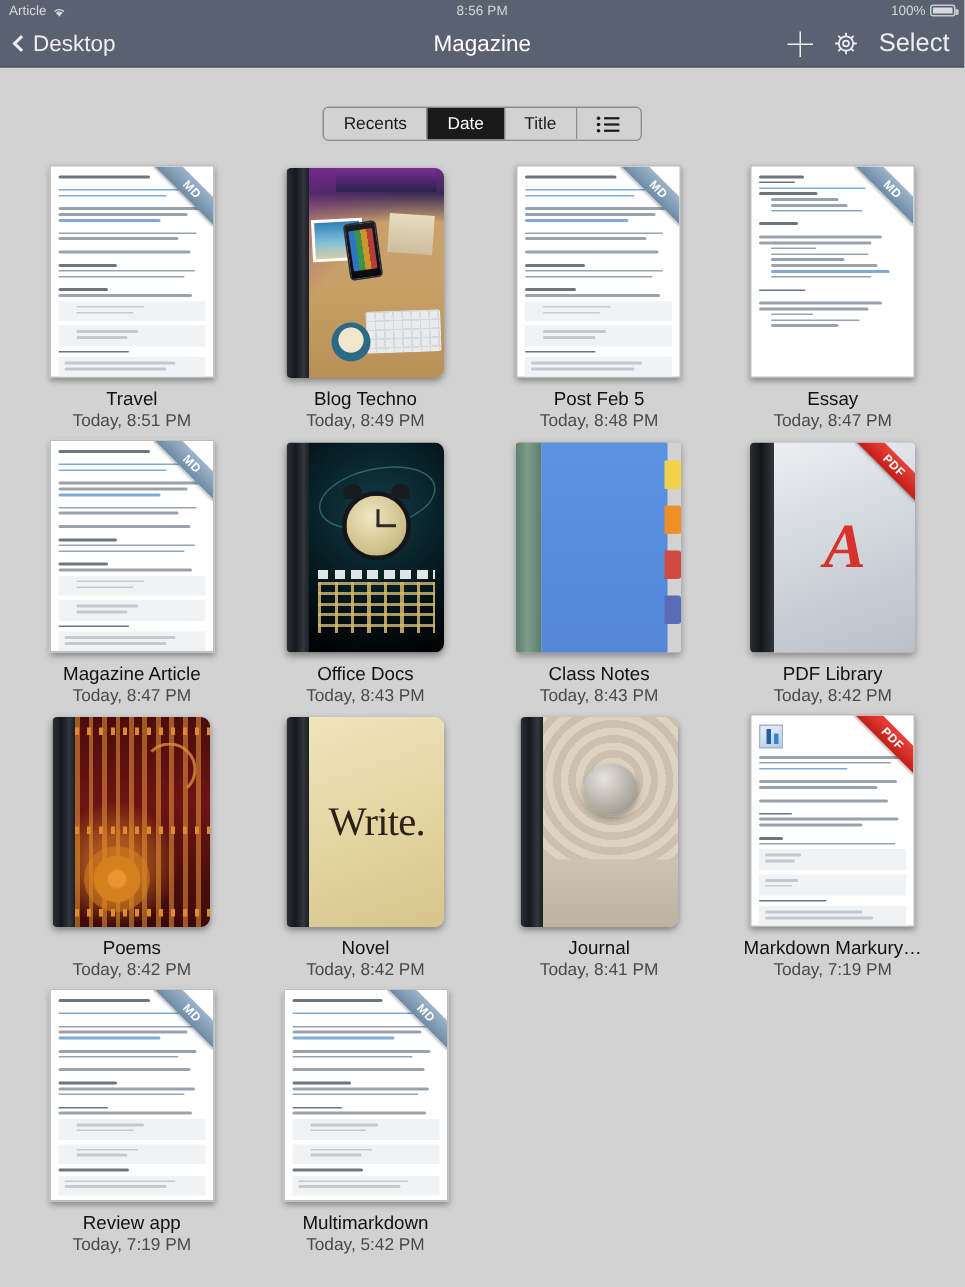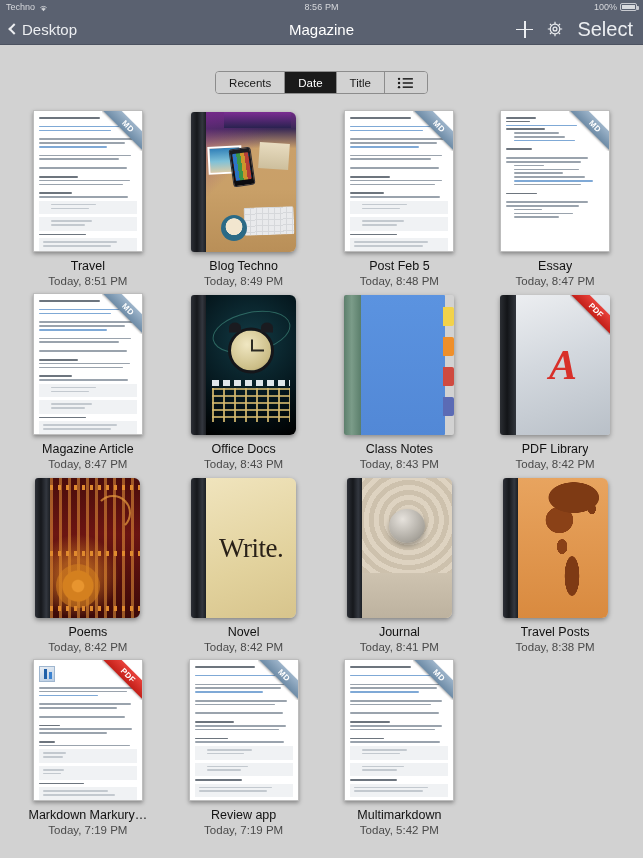--- a/index.html
+++ b/index.html
@@ -69,21 +69,21 @@
     margin-left:auto; display:flex; align-items:center; gap:13px;
     position:relative; z-index:2;
   }
   .plus-ico{ position:relative; width:17px; height:17px; cursor:pointer; }
   .plus-ico:before,.plus-ico:after{
     content:""; position:absolute; background:#eceef1;
   }
   .plus-ico:before{ left:0; right:0; top:8px; height:1.5px; }
   .plus-ico:after{ top:0; bottom:0; left:8px; width:1.5px; }
   .gear-ico{ width:18px; height:18px; cursor:pointer; }
-  .nav-select{ color:#eceef1; font-size:20px; cursor:pointer; }
+  .nav-select{ color:#eceef1; font-size:17px; cursor:pointer; }
 
   
   .seg-wrap{
     display:flex; justify-content:center;
     padding-top:26px;
   }
   .segmented{
     display:flex;
     border:1px solid #8c8c8c;
     border-radius:4px;
@@ -393,21 +393,21 @@
     background-size:13px 15px, 9px 11px;
     background-position:0 0, 5px 6px;
     opacity:.85;
   }
 </style>
 </head>
 <body>
 
 <div class="statusbar">
   <div class="sb-left">
-    <span>Techno</span>
+    <span>Article</span>
     <span class="wifi-ico">
       <svg viewBox="0 0 12 10" width="9" height="8">
         <path d="M6 9.2 L3.6 6.4 a3.6 3.6 0 0 1 4.8 0 Z" fill="#d6d8dc"></path>
         <path d="M1.8 4.6 a6 6 0 0 1 8.4 0" stroke="#d6d8dc" stroke-width="1.1" fill="none"></path>
         <path d="M3.2 6.2 a4 4 0 0 1 5.6 0" stroke="#d6d8dc" stroke-width="1" fill="none"></path>
       </svg>
     </span>
   </div>
   <div class="sb-center">8:56 PM</div>
   <div class="sb-right">
@@ -750,32 +750,20 @@
             <div class="sandbot"></div>
             <div class="stone"></div>
           </div>
         <div class="spine"></div>
       </div>
     </div>
     <div class="doc-name">Journal</div>
     <div class="doc-date">Today, 8:41 PM</div>
   </div>
 
-  <div class="cell">
-    <div class="thumb-box">
-      <div class="book thumb">
-        <div class="face c-travel">
-            <div class="map"></div>
-          </div>
-        <div class="spine"></div>
-      </div>
-    </div>
-    <div class="doc-name">Travel Posts</div>
-    <div class="doc-date">Today, 8:38 PM</div>
-  </div>
 
 
   <div class="cell">
     <div class="thumb-box">
       <div class="paper thumb">
         <div class="lines">
           <div style="width:16px;height:16px;background:linear-gradient(160deg,#e9eef4,#b9cde3);border:1px solid #9fb6cf;margin-bottom:5px;position:relative">
             <div style="position:absolute;left:4px;top:2px;width:3px;bottom:2px;background:#1f5fa8"></div>
             <div style="position:absolute;left:9px;top:5px;width:3px;bottom:2px;background:#3b82d0"></div>
           </div>

